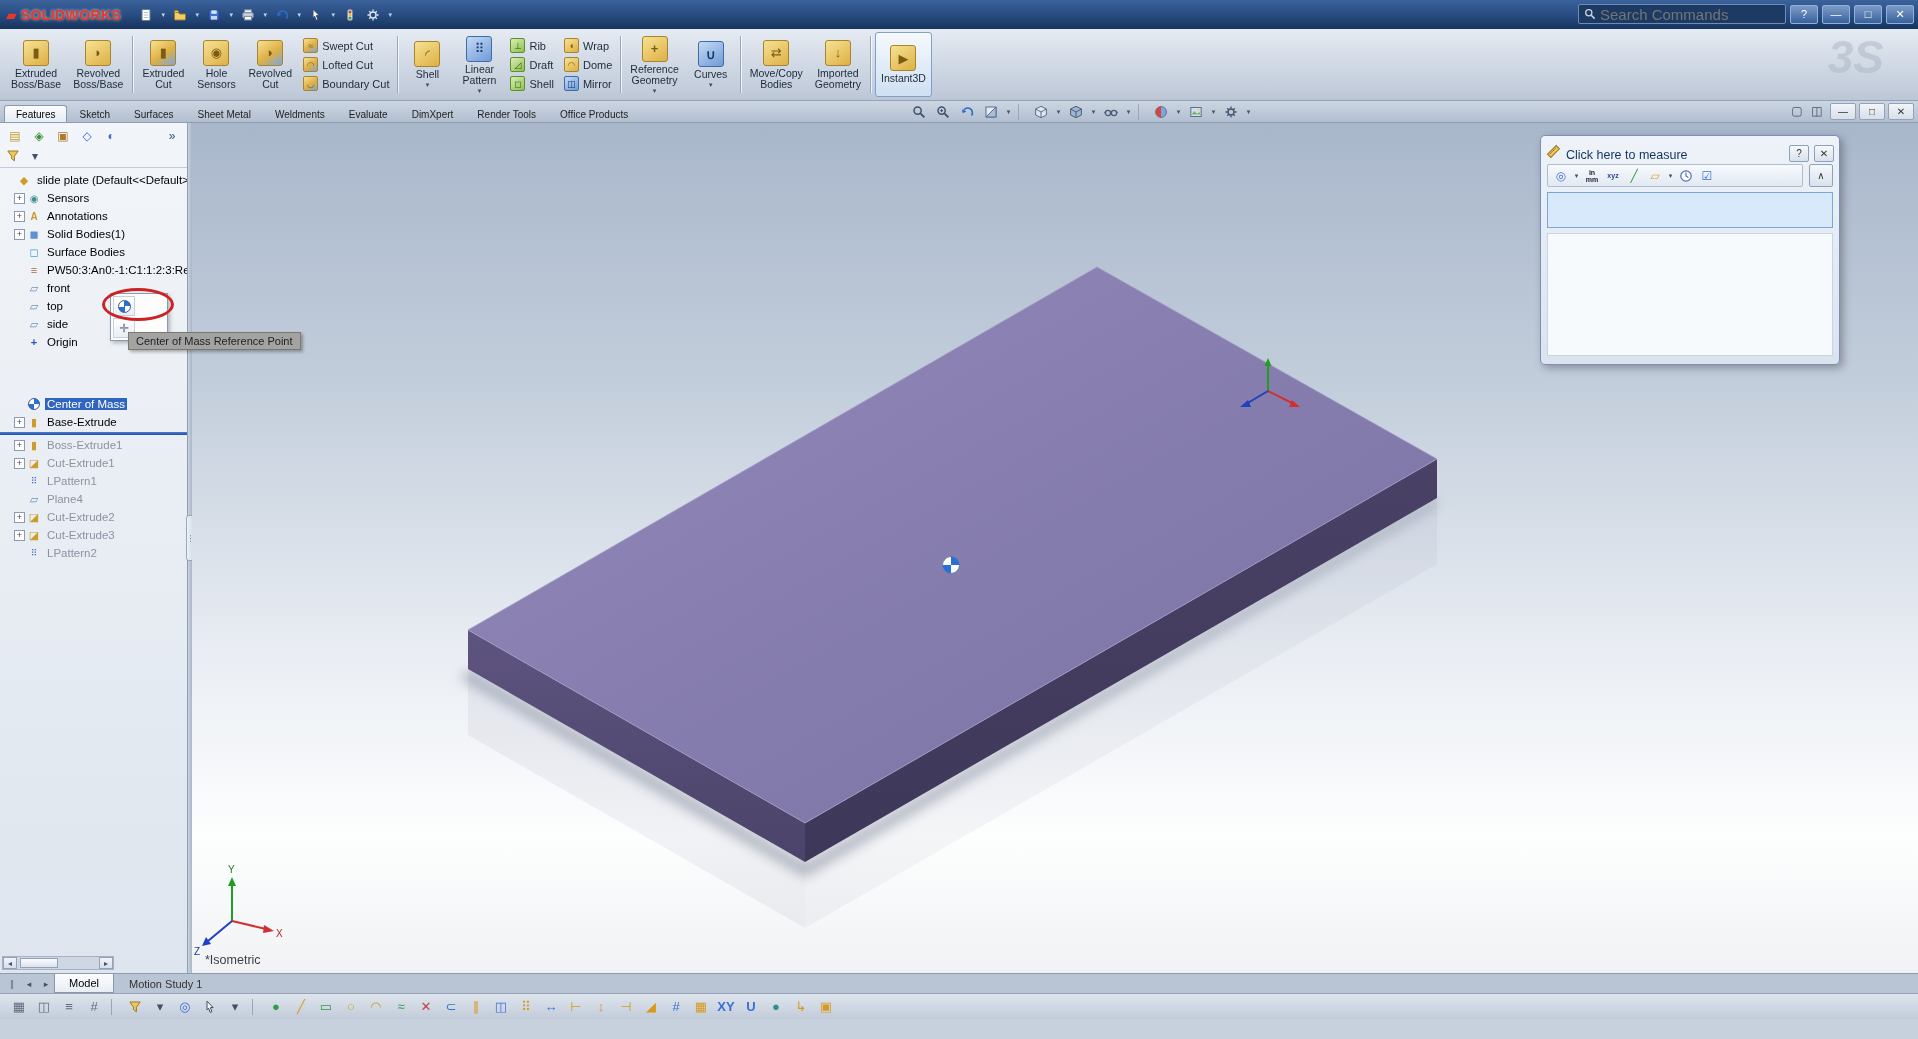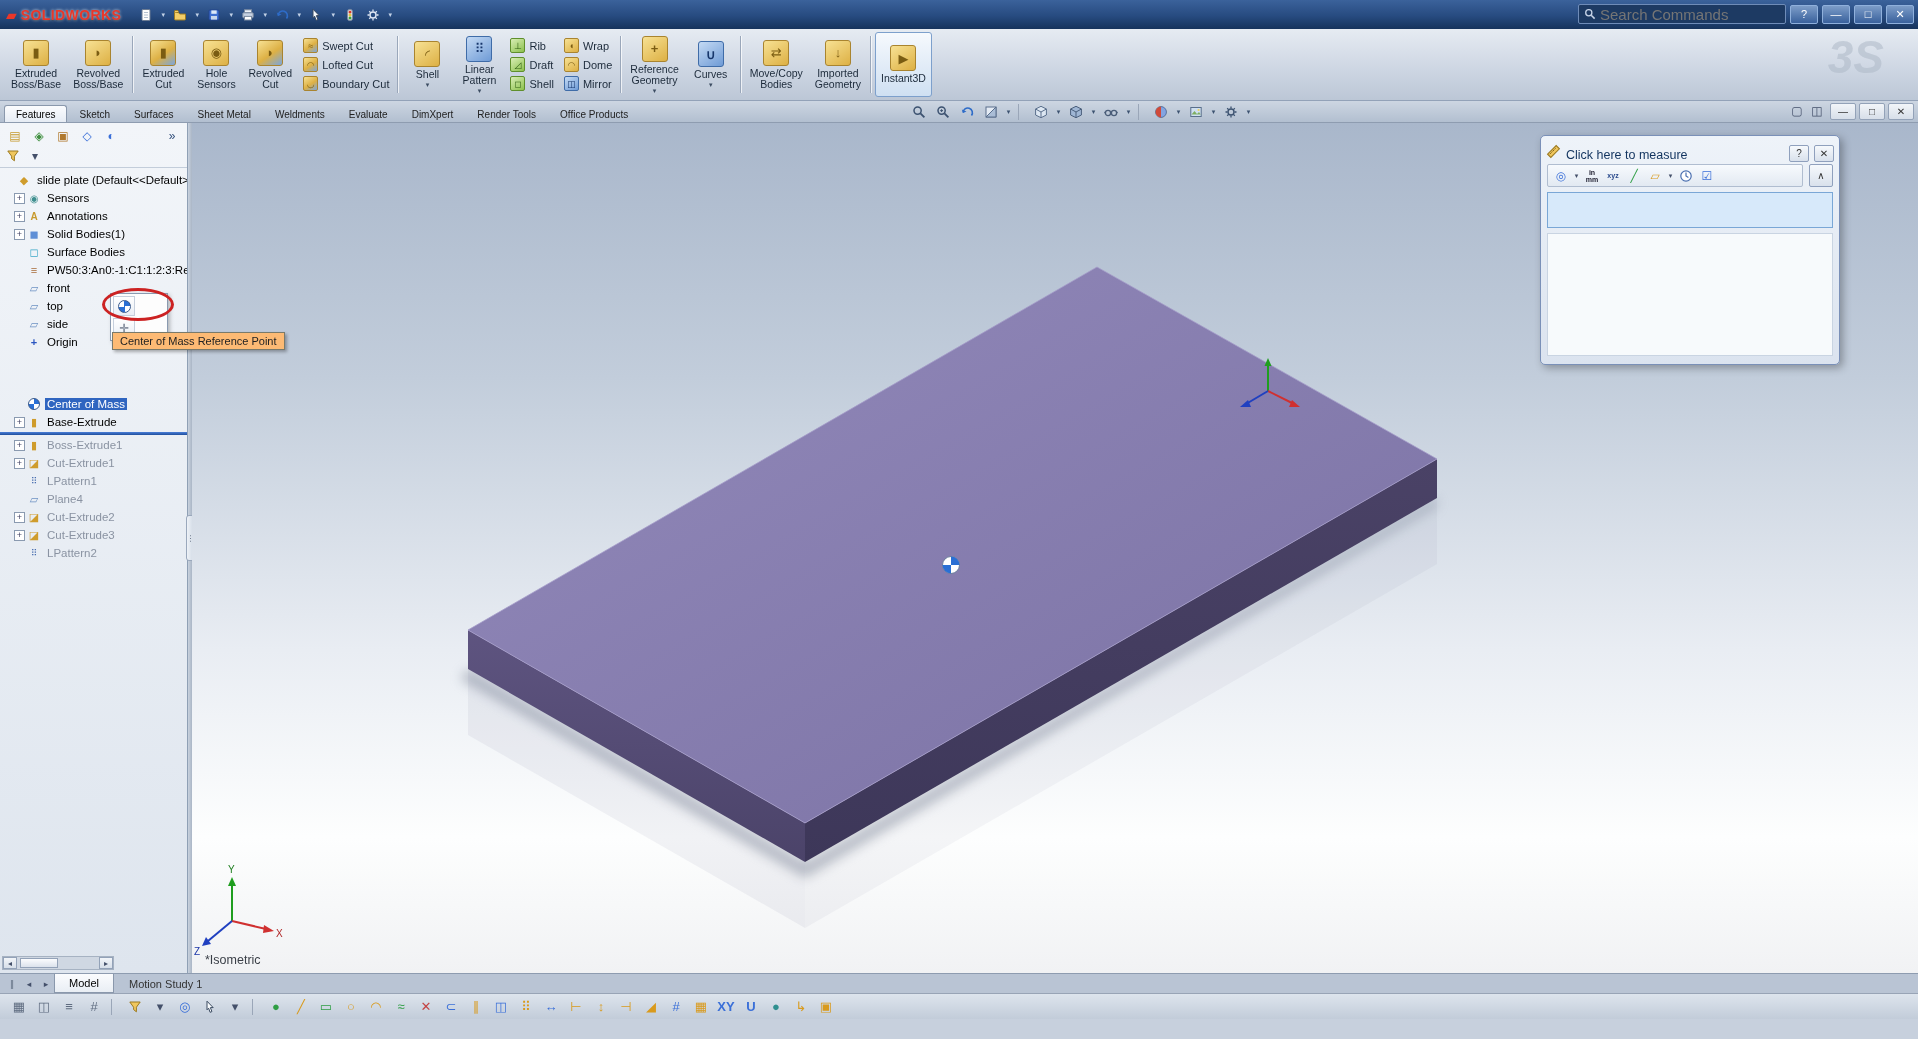--- a/index.html
+++ b/index.html
@@ -110,21 +110,21 @@
 .psthumb{width:38px;height:10px;margin-left:3px;background:linear-gradient(#fbfcfe,#dbe2ec);border:1px solid #93a2b8;}
 .splitter{position:absolute;left:188px;top:123px;width:4px;height:850px;background:linear-gradient(90deg,#c9d2de,#aab6c6);}
 .grip{position:absolute;left:186px;top:515px;width:9px;height:46px;background:linear-gradient(90deg,#eef2f7,#cfd8e4);border:1px solid #9aa8bc;border-radius:3px;font-size:8px;color:#5f6c80;display:flex;align-items:center;justify-content:center;}
 
 
 .flyout{position:absolute;left:110px;top:293px;width:58px;height:48px;background:#fdfdfd;border:1px solid #8a9ab0;box-shadow:2px 2px 4px rgba(0,0,0,.25);display:flex;flex-direction:column;align-items:flex-start;padding:2px;gap:2px;z-index:30;}
 .fbtn{width:22px;height:20px;display:flex;align-items:center;justify-content:center;border:1px solid #c6cfdc;background:linear-gradient(#fff,#e9eef5);}
 .fcom{width:13px;height:13px;border-radius:50%;border:1px solid #3a5a8c;background:conic-gradient(#2a6fd4 0 90deg,#fff 90deg 180deg,#2a6fd4 180deg 270deg,#fff 270deg);}
 .fdim{color:#8a93a2;font-size:11px;font-weight:bold;}
 .red-ellipse{position:absolute;left:102px;top:288px;width:72px;height:33px;border:3px solid #cc2222;border-radius:50%;z-index:31;}
-.tooltip{position:absolute;left:112px;top:332px;background:#fdba74;border:1px solid #7a7a6a;padding:2px 7px;font-size:11px;color:#222;box-shadow:2px 2px 3px rgba(0,0,0,.3);z-index:32;white-space:nowrap;}
+.tooltip{position:absolute;left:128px;top:332px;background:#a3a3a3;border:1px solid #7a7a6a;padding:2px 7px;font-size:11px;color:#222;box-shadow:2px 2px 3px rgba(0,0,0,.3);z-index:32;white-space:nowrap;}
 
 
 .viewport{position:absolute;left:192px;top:123px;width:1726px;height:850px;background:linear-gradient(180deg,#a9b7cb 0%,#c2cddb 30%,#e9edf3 62%,#fdfefe 84%,#f1f2f4 100%);overflow:hidden;}
 .vp-svg{position:absolute;left:0;top:0;}
 .iso-label{position:absolute;left:13px;top:830px;font-size:12.5px;color:#3a3f47;}
 
 
 .mdlg{position:absolute;left:1348px;top:12px;width:300px;height:230px;background:linear-gradient(#eef3f9,#dbe3ef);border:1px solid #7a90b8;border-radius:5px;box-shadow:3px 3px 8px rgba(0,0,0,.3);}
 .mtitle{display:flex;align-items:flex-end;gap:5px;height:26px;padding:0 5px;}
 .mtitle-text{font-size:12.5px;color:#12345f;flex:1;}

